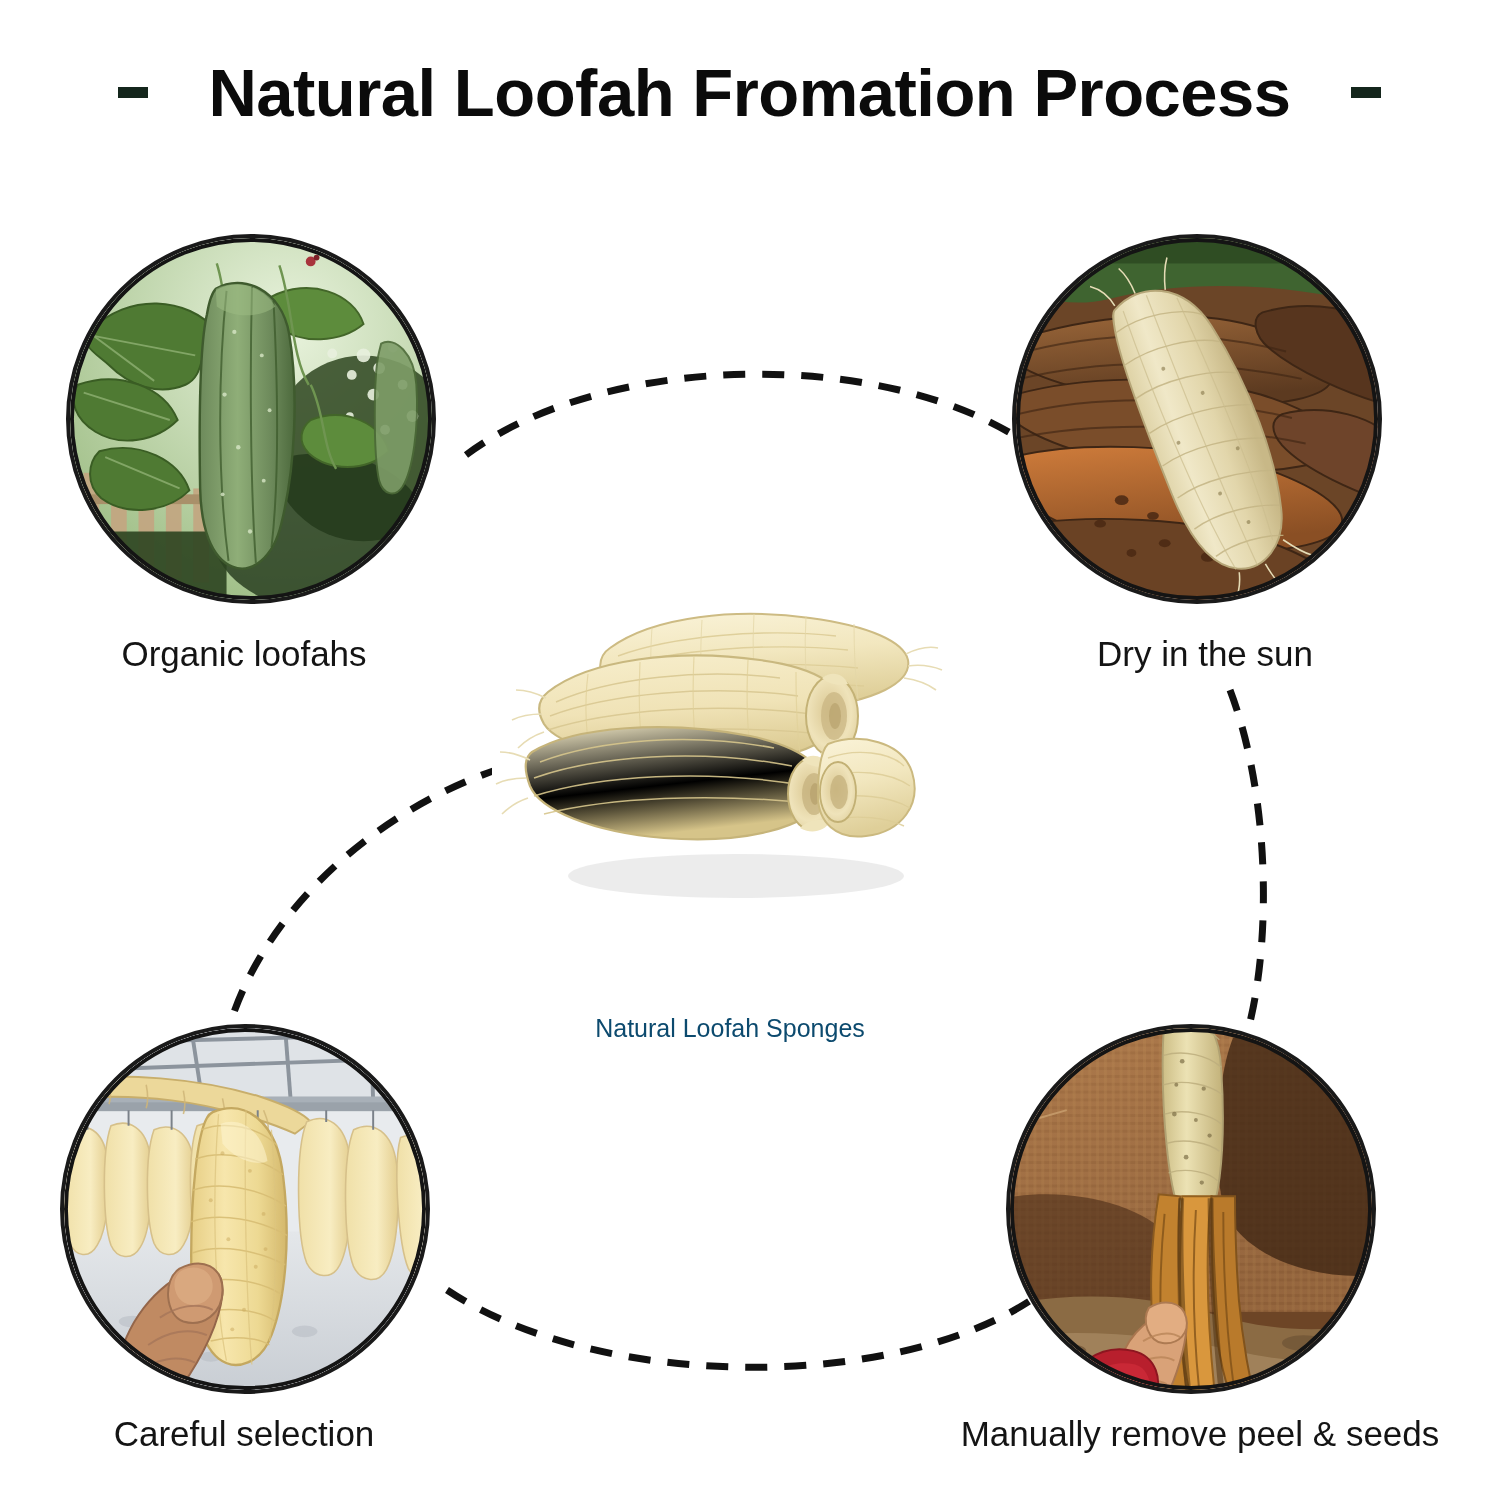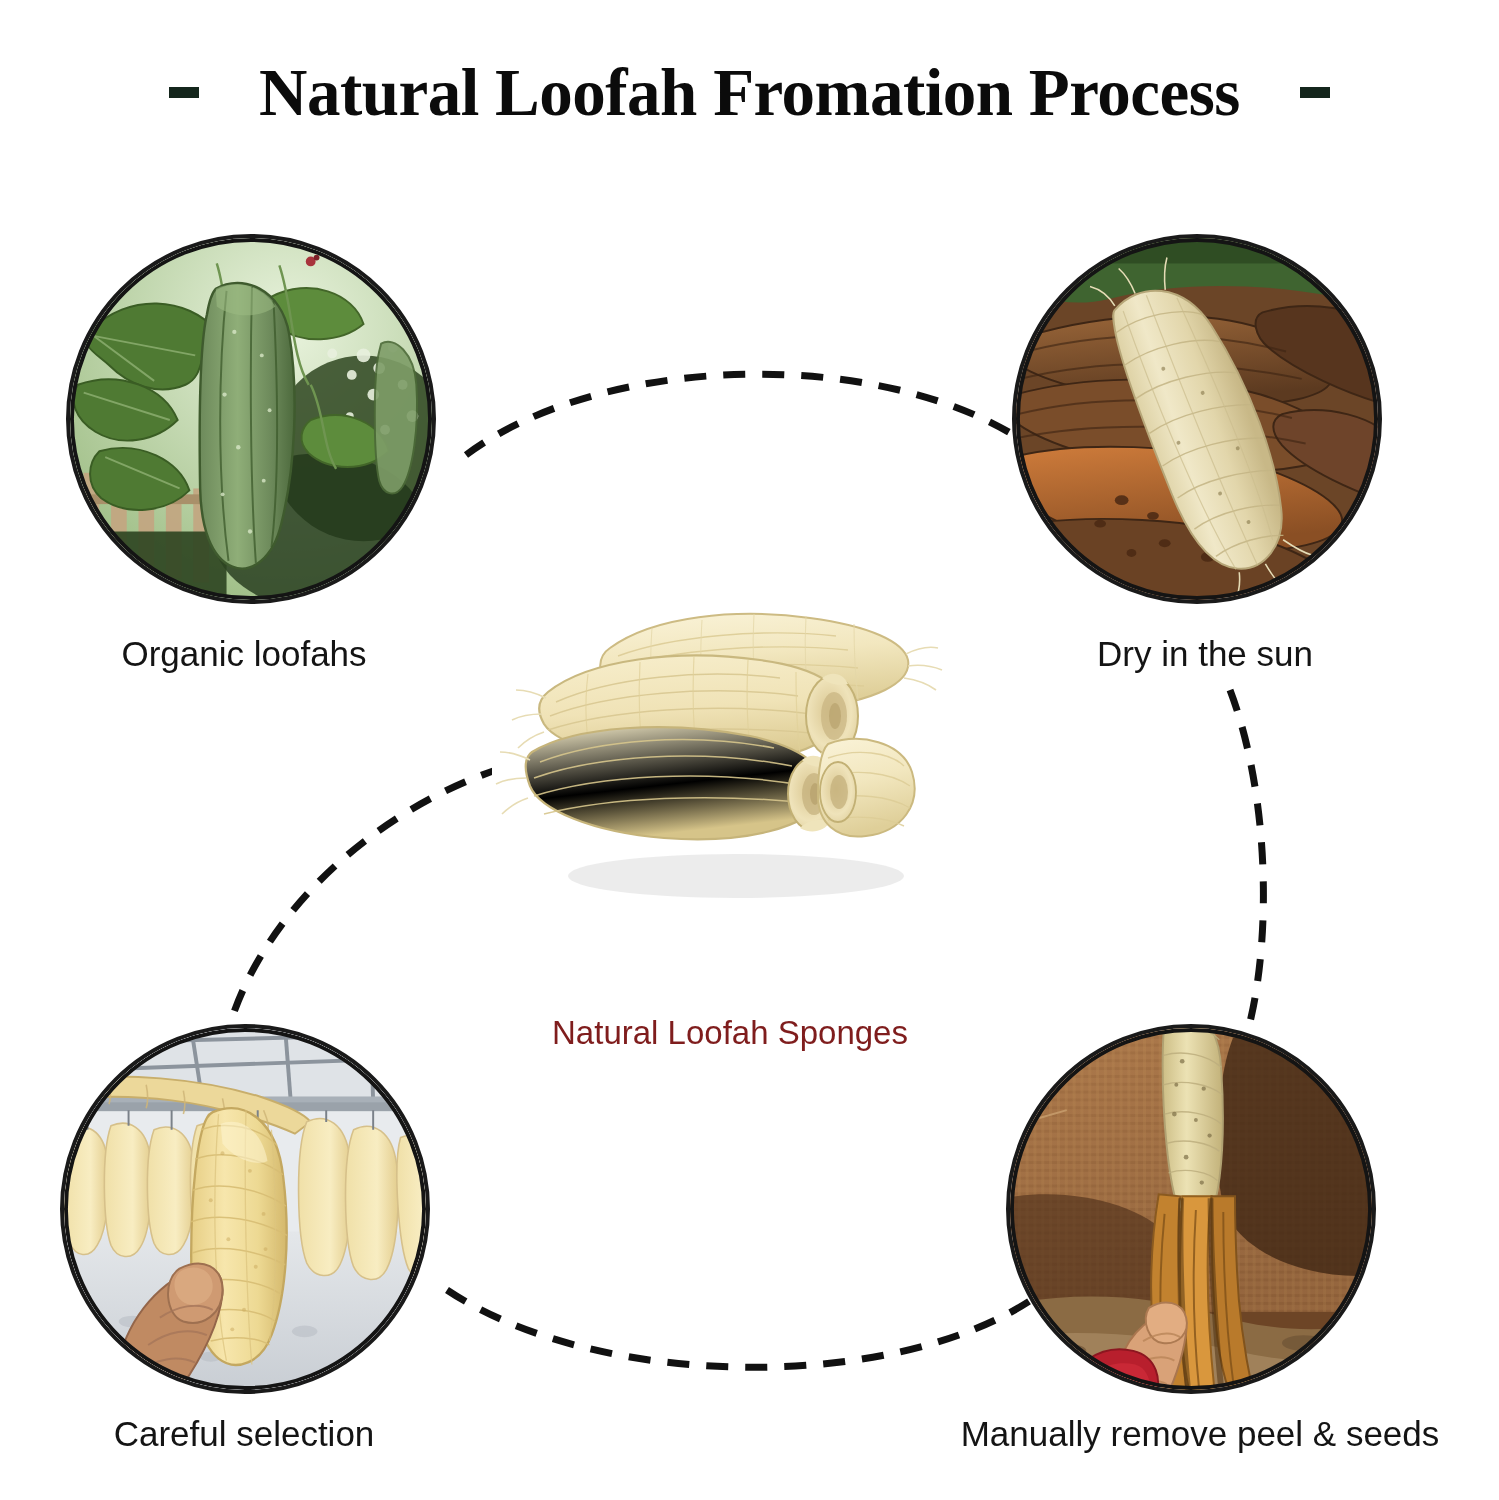--- a/index.html
+++ b/index.html
@@ -33,21 +33,21 @@
     height: 11px;
     background: #14261c;
     flex: 0 0 auto;
   }
   #title-text {
     font-size: 67px;
     font-weight: 700;
     letter-spacing: -0.5px;
     color: #0b0b0b;
     white-space: nowrap;
-    font-family: Liberation Serif, serif;
+    font-family: Liberation Sans, sans-serif;
   }
 
   
   #connector-layer {
     position: absolute;
     left: 0;
     top: 0;
     width: 1499px;
     height: 1500px;
     pointer-events: none;
@@ -100,22 +100,22 @@
     height: 370px;
   }
   #center-node svg { display: block; width: 100%; height: 100%; }
 
   #center-label {
     position: absolute;
     left: 420px;
     top: 1014px;
     width: 620px;
     text-align: center;
-    font-size: 33px;
-    color: #7f1d1d;
+    font-size: 25px;
+    color: #0c4a6e;
     white-space: nowrap;
     font-family: "Liberation Sans", sans-serif;
   }
 </style>
 </head>
 <body>
 
 <div id="title-bar">
   <span class="title-dash"></span>
   <span id="title-text">Natural Loofah Fromation Process</span>

